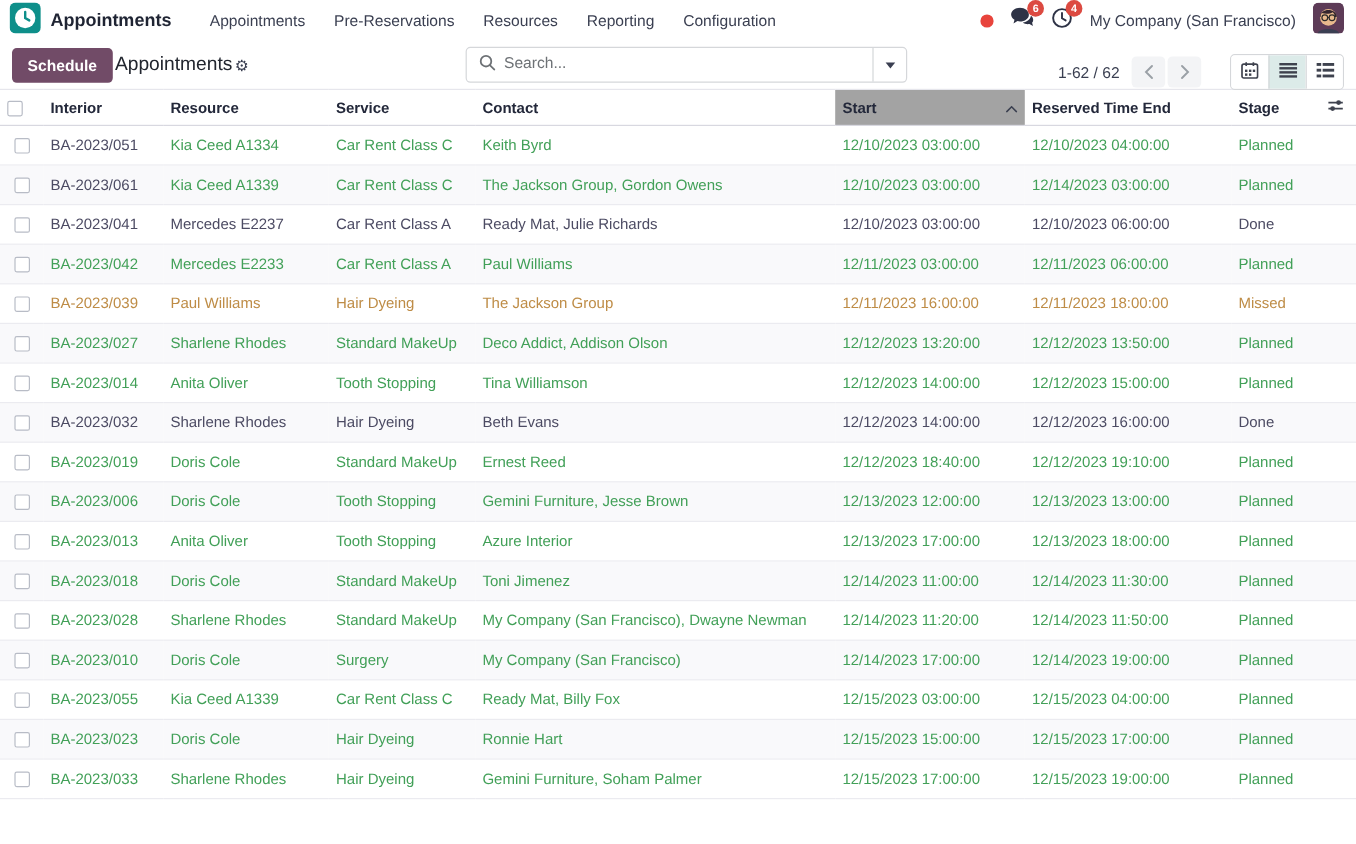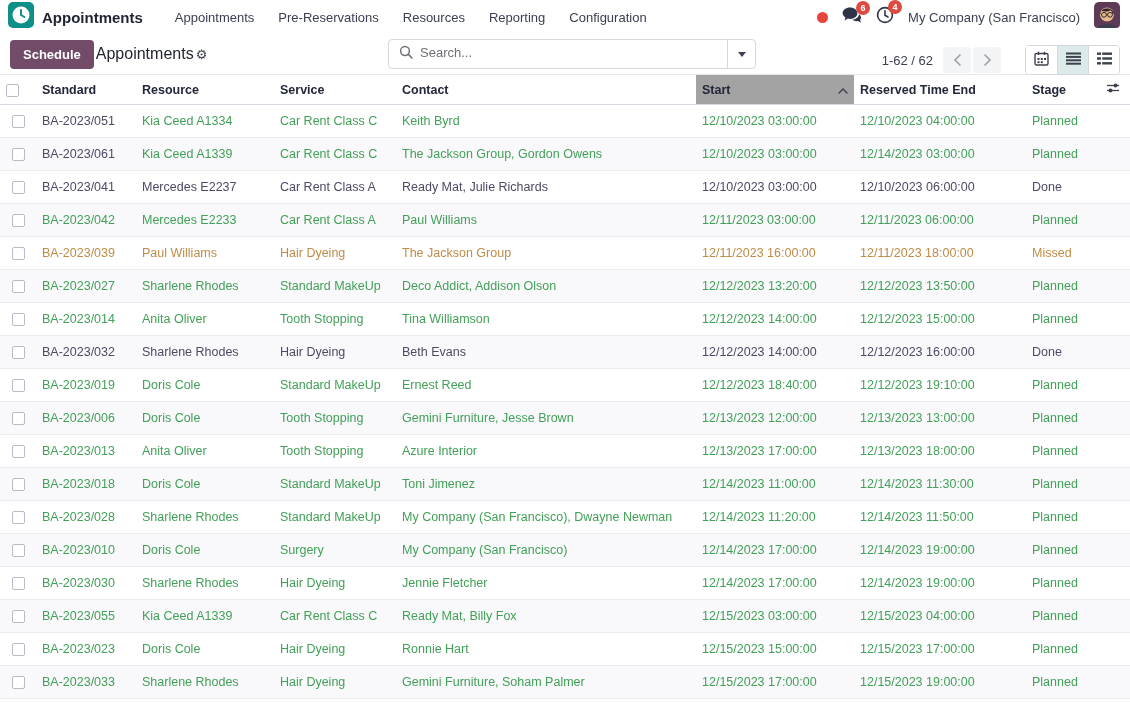--- a/index.html
+++ b/index.html
@@ -210,21 +210,21 @@
       <col style="width:158px">
       <col style="width:172px">
       <col style="width:74px">
     <col style="width:30px">
   </colgroup>
   <thead>
     <tr>
       <th class="cell-checkbox">
         <span class="chk"></span>
       </th>
-      <th>Standard</th>
+      <th>Interior</th>
       <th>Resource</th>
       <th>Service</th>
       <th>Contact</th>
       <th class="sorted">
         <span class="th-inner">
           <span>Start</span>
           <span>
             <svg width="10" height="6" viewBox="0 0 10 6">
                 <path d="M1 5 L5 1 L9 5" fill="none" stroke="#3b4050" stroke-width="1.3" stroke-linecap="round"></path>
               </svg>
@@ -395,31 +395,20 @@
         <td>Doris Cole</td>
         <td>Surgery</td>
         <td>My Company (San Francisco)</td>
         <td>12/14/2023 17:00:00</td>
         <td>12/14/2023 19:00:00</td>
         <td>Planned</td>
         <td></td>
       </tr>
       <tr class="tone-planned">
         <td class="cell-checkbox"><span class="chk"></span></td>
-        <td>BA-2023/030</td>
-        <td>Sharlene Rhodes</td>
-        <td>Hair Dyeing</td>
-        <td>Jennie Fletcher</td>
-        <td>12/14/2023 17:00:00</td>
-        <td>12/14/2023 19:00:00</td>
-        <td>Planned</td>
-        <td></td>
-      </tr>
-      <tr class="tone-planned">
-        <td class="cell-checkbox"><span class="chk"></span></td>
         <td>BA-2023/055</td>
         <td>Kia Ceed A1339</td>
         <td>Car Rent Class C</td>
         <td>Ready Mat, Billy Fox</td>
         <td>12/15/2023 03:00:00</td>
         <td>12/15/2023 04:00:00</td>
         <td>Planned</td>
         <td></td>
       </tr>
       <tr class="tone-planned">

